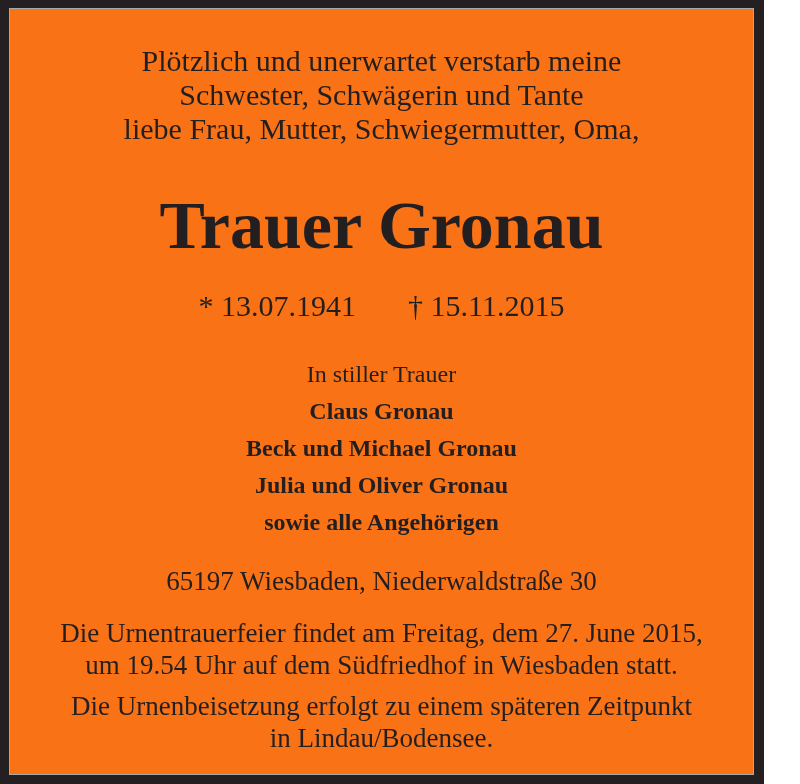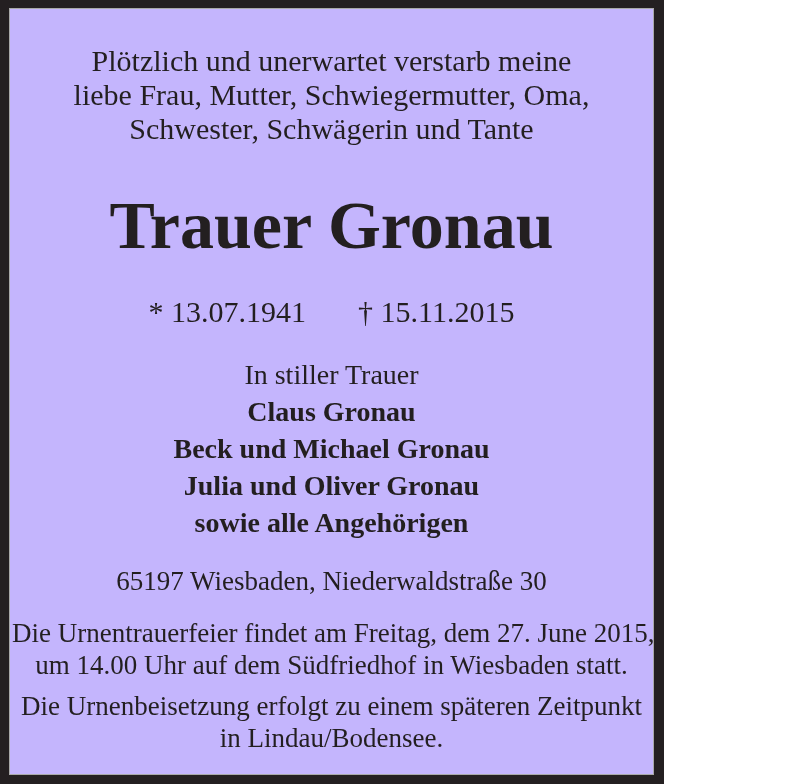--- a/index.html
+++ b/index.html
@@ -2,23 +2,23 @@
 <html><head>
 <meta charset="utf-8">
 <style>
   html, body {
     margin: 0;
     padding: 0;
     background: #ffffff;
   }
   .page {
     position: relative;
-    width: 664px;
+    width: 764px;
     height: 784px;
-    background: #c4b5fd;
+    background: #f97316;
     color: #231f20;
     font-family: "Liberation Serif", "DejaVu Serif", serif;
     overflow: hidden;
   }
   
   .frame {
     position: absolute;
     inset: 0;
     border-style: solid;
     border-color: #241f21;
@@ -55,28 +55,27 @@
   }
   .maiden-name {
     top: 255px;
     font-size: 29px;
     line-height: 32px;
   }
   .dates {
     top: 289px;
     font-size: 30px;
     line-height: 34px;
-    margin-top: 6px;
   }
   .dates .death {
     margin-left: 52px;
   }
   .mourning {
     top: 356px;
-    font-size: 28px;
+    font-size: 24px;
     line-height: 37px;
   }
   .mourning .mourner {
     font-weight: bold;
     text-align: center;
   }
   .address {
     top: 566px;
     font-size: 27px;
     line-height: 31px;
@@ -95,22 +94,22 @@
 </head>
 <body>
 
 <div class="page">
 
   <div class="frame"></div>
   <div class="hairline"></div>
 
   <div class="line-block intro">
     <div>Plötzlich und unerwartet verstarb meine</div>
+    <div>Schwester, Schwägerin und Tante</div>
     <div>liebe Frau, Mutter, Schwiegermutter, Oma,</div>
-    <div>Schwester, Schwägerin und Tante</div>
   </div>
 
   <div class="line-block deceased-name">Trauer Gronau</div>
 
 
   <div class="line-block dates">
     <span class="birth">* 13.07.1941</span><span class="death">† 15.11.2015</span>
   </div>
 
   <div class="line-block mourning">
@@ -118,21 +117,21 @@
     <div class="mourner">Claus Gronau</div>
     <div class="mourner">Beck und Michael Gronau</div>
     <div class="mourner">Julia und Oliver Gronau</div>
     <div class="mourner">sowie alle Angehörigen</div>
   </div>
 
   <div class="line-block address">65197 Wiesbaden, Niederwaldstraße 30</div>
 
   <div class="line-block service">
     <div>Die Urnentrauerfeier findet am Freitag, dem 27. June 2015,</div>
-    <div>um 14.00 Uhr auf dem Südfriedhof in Wiesbaden statt.</div>
+    <div>um 19.54 Uhr auf dem Südfriedhof in Wiesbaden statt.</div>
   </div>
 
   <div class="line-block burial">
     <div>Die Urnenbeisetzung erfolgt zu einem späteren Zeitpunkt</div>
     <div>in Lindau/Bodensee.</div>
   </div>
 
 </div>
 
 </body></html>

